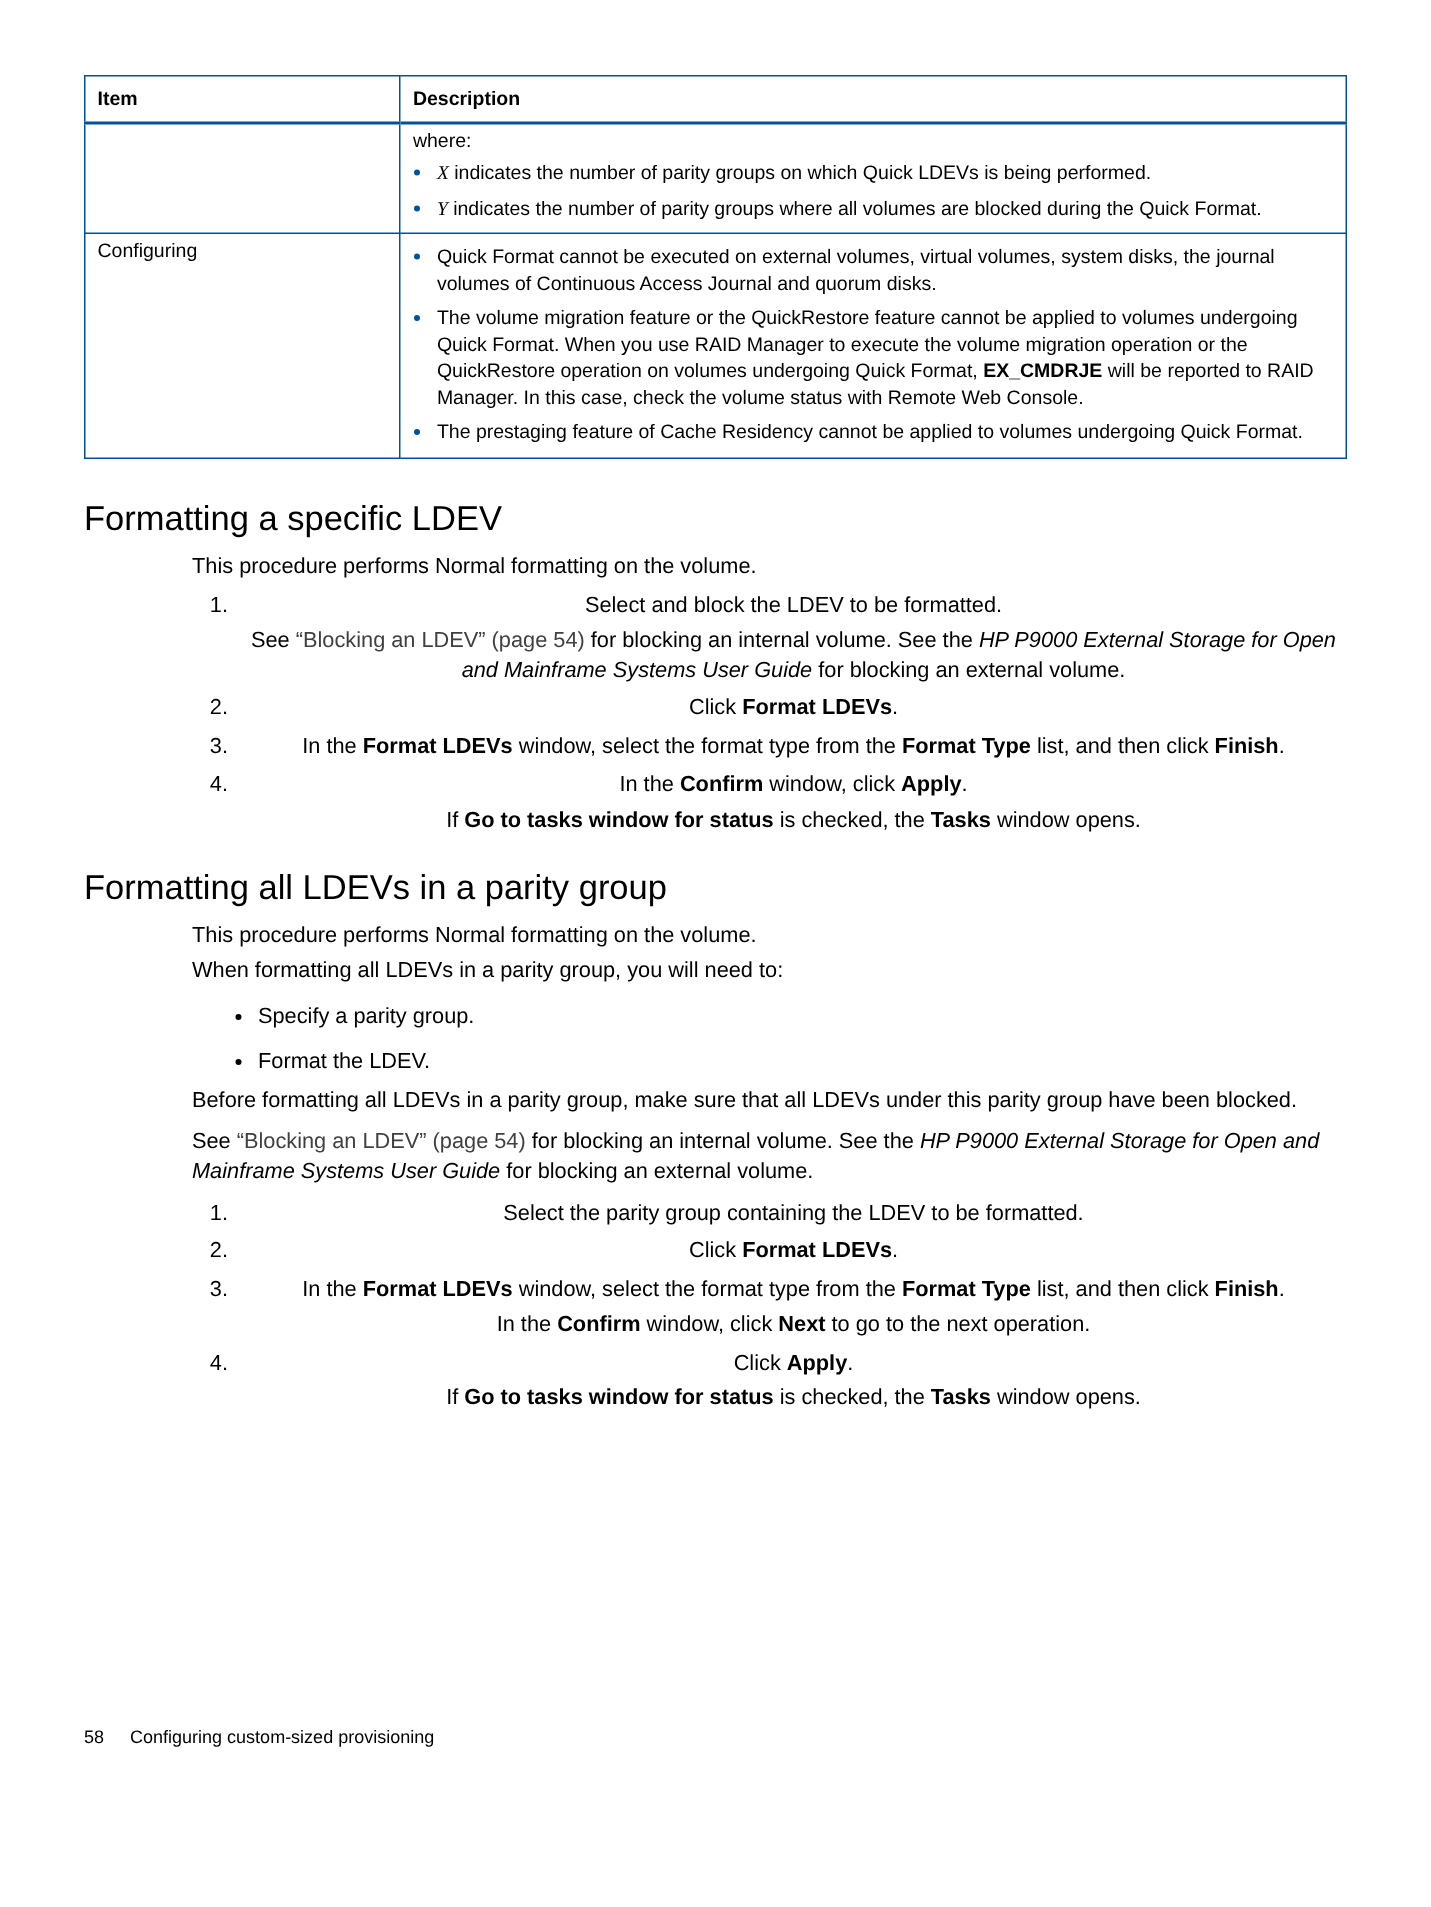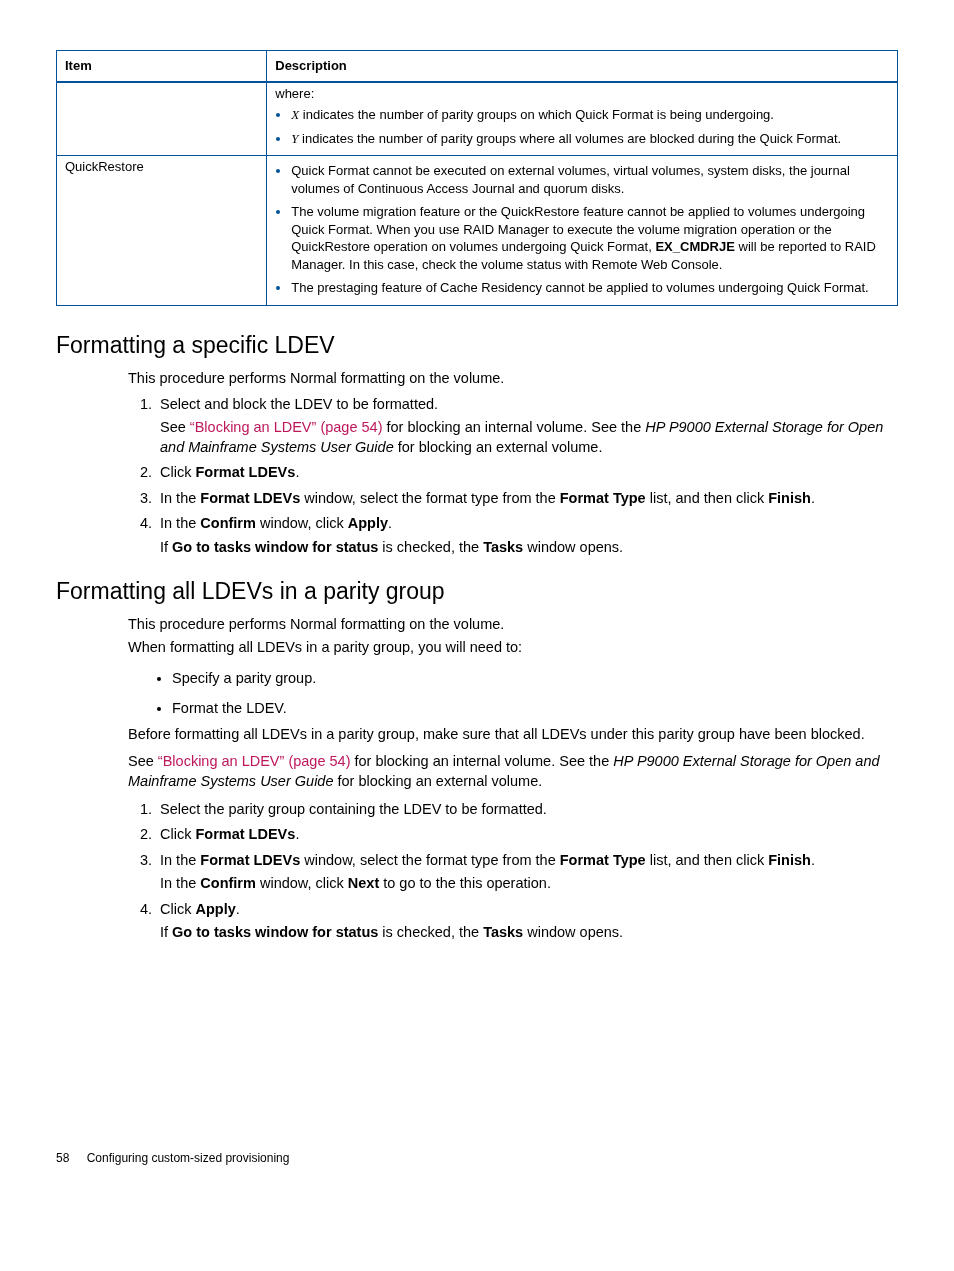--- a/index.html
+++ b/index.html
@@ -48,32 +48,33 @@
     font-weight: normal;
     font-size: 23px;
     margin: 18px 0 8px 0;
   }
 
   .body-indent { margin-left: 72px; }
 
   ol.steps {
     margin: 6px 0 0 72px;
     padding-left: 28px;
+    text-align: center;
   }
   ol.steps > li { margin-bottom: 6px; padding-left: 4px; }
   ol.steps p { margin: 4px 0 0 0; }
 
   ul.bullets {
     list-style: disc;
     margin: 6px 0 6px 72px;
     padding-left: 44px;
   }
   ul.bullets li { margin-bottom: 6px; margin-top: 11px; }
 
-  .link { color: #be185d; }
+  .link { color: #404040; }
   .ital { font-style: italic; }
   .bold { font-weight: bold; }
 
   .footer {
     position: absolute;
     top: 1150px;
     left: 56px;
     font-size: 12px;
   }
   .footer .pg { margin-right: 14px; }
@@ -91,27 +92,27 @@
       <th>Item</th>
       <th>Description</th>
     </tr>
   </thead>
   <tbody>
     <tr>
       <td></td>
       <td>
         <span>where:</span>
         <ul class="tbl-list">
-          <li><em class="var">X</em><span> indicates the number of parity groups on which Quick Format is being undergoing.</span></li>
+          <li><em class="var">X</em><span> indicates the number of parity groups on which Quick LDEVs is being performed.</span></li>
           <li><em class="var">Y</em><span> indicates the number of parity groups where all volumes are blocked during the Quick Format.</span></li>
         </ul>
       </td>
     </tr>
     <tr>
-      <td>QuickRestore</td>
+      <td>Configuring</td>
       <td>
         <ul class="tbl-list">
           <li>Quick Format cannot be executed on external volumes, virtual volumes, system disks, the journal volumes of Continuous Access Journal and quorum disks.</li>
           <li><span>The volume migration feature or the QuickRestore feature cannot be applied to volumes undergoing Quick Format. When you use RAID Manager to execute the volume migration operation or the QuickRestore operation on volumes undergoing Quick Format, </span><span class="bold">EX_CMDRJE</span><span> will be reported to RAID Manager. In this case, check the volume status with Remote Web Console.</span></li>
           <li>The prestaging feature of Cache Residency cannot be applied to volumes undergoing Quick Format.</li>
         </ul>
       </td>
     </tr>
   </tbody>
 </table>
@@ -136,21 +137,21 @@
 <ul class="bullets">
   <li>Specify a parity group.</li>
   <li>Format the LDEV.</li>
 </ul>
 <p class="body-indent" style="margin:4px 0 8px 72px;">Before formatting all LDEVs in a parity group, make sure that all LDEVs under this parity group have been blocked.</p>
 <p class="body-indent" style="margin:4px 0 8px 72px;"><span>See </span><span class="link">“Blocking an LDEV” (page 54)</span><span> for blocking an internal volume. See the </span><span class="ital">HP P9000 External Storage for Open and Mainframe Systems User Guide</span><span> for blocking an external volume.</span></p>
 <ol class="steps">
   <li>Select the parity group containing the LDEV to be formatted.</li>
   <li><span>Click </span><span class="bold">Format LDEVs</span><span>.</span></li>
   <li><span>In the </span><span class="bold">Format LDEVs</span><span> window, select the format type from the </span><span class="bold">Format Type</span><span> list, and then click </span><span class="bold">Finish</span><span>.</span>
-    <p><span>In the </span><span class="bold">Confirm</span><span> window, click </span><span class="bold">Next</span><span> to go to the this operation.</span></p>
+    <p><span>In the </span><span class="bold">Confirm</span><span> window, click </span><span class="bold">Next</span><span> to go to the next operation.</span></p>
   </li>
   <li><span>Click </span><span class="bold">Apply</span><span>.</span>
     <p><span>If </span><span class="bold">Go to tasks window for status</span><span> is checked, the </span><span class="bold">Tasks</span><span> window opens.</span></p>
   </li>
 </ol>
 
 <div class="footer">
   <span class="pg">58</span>
   <span>Configuring custom-sized provisioning</span>
 </div>

